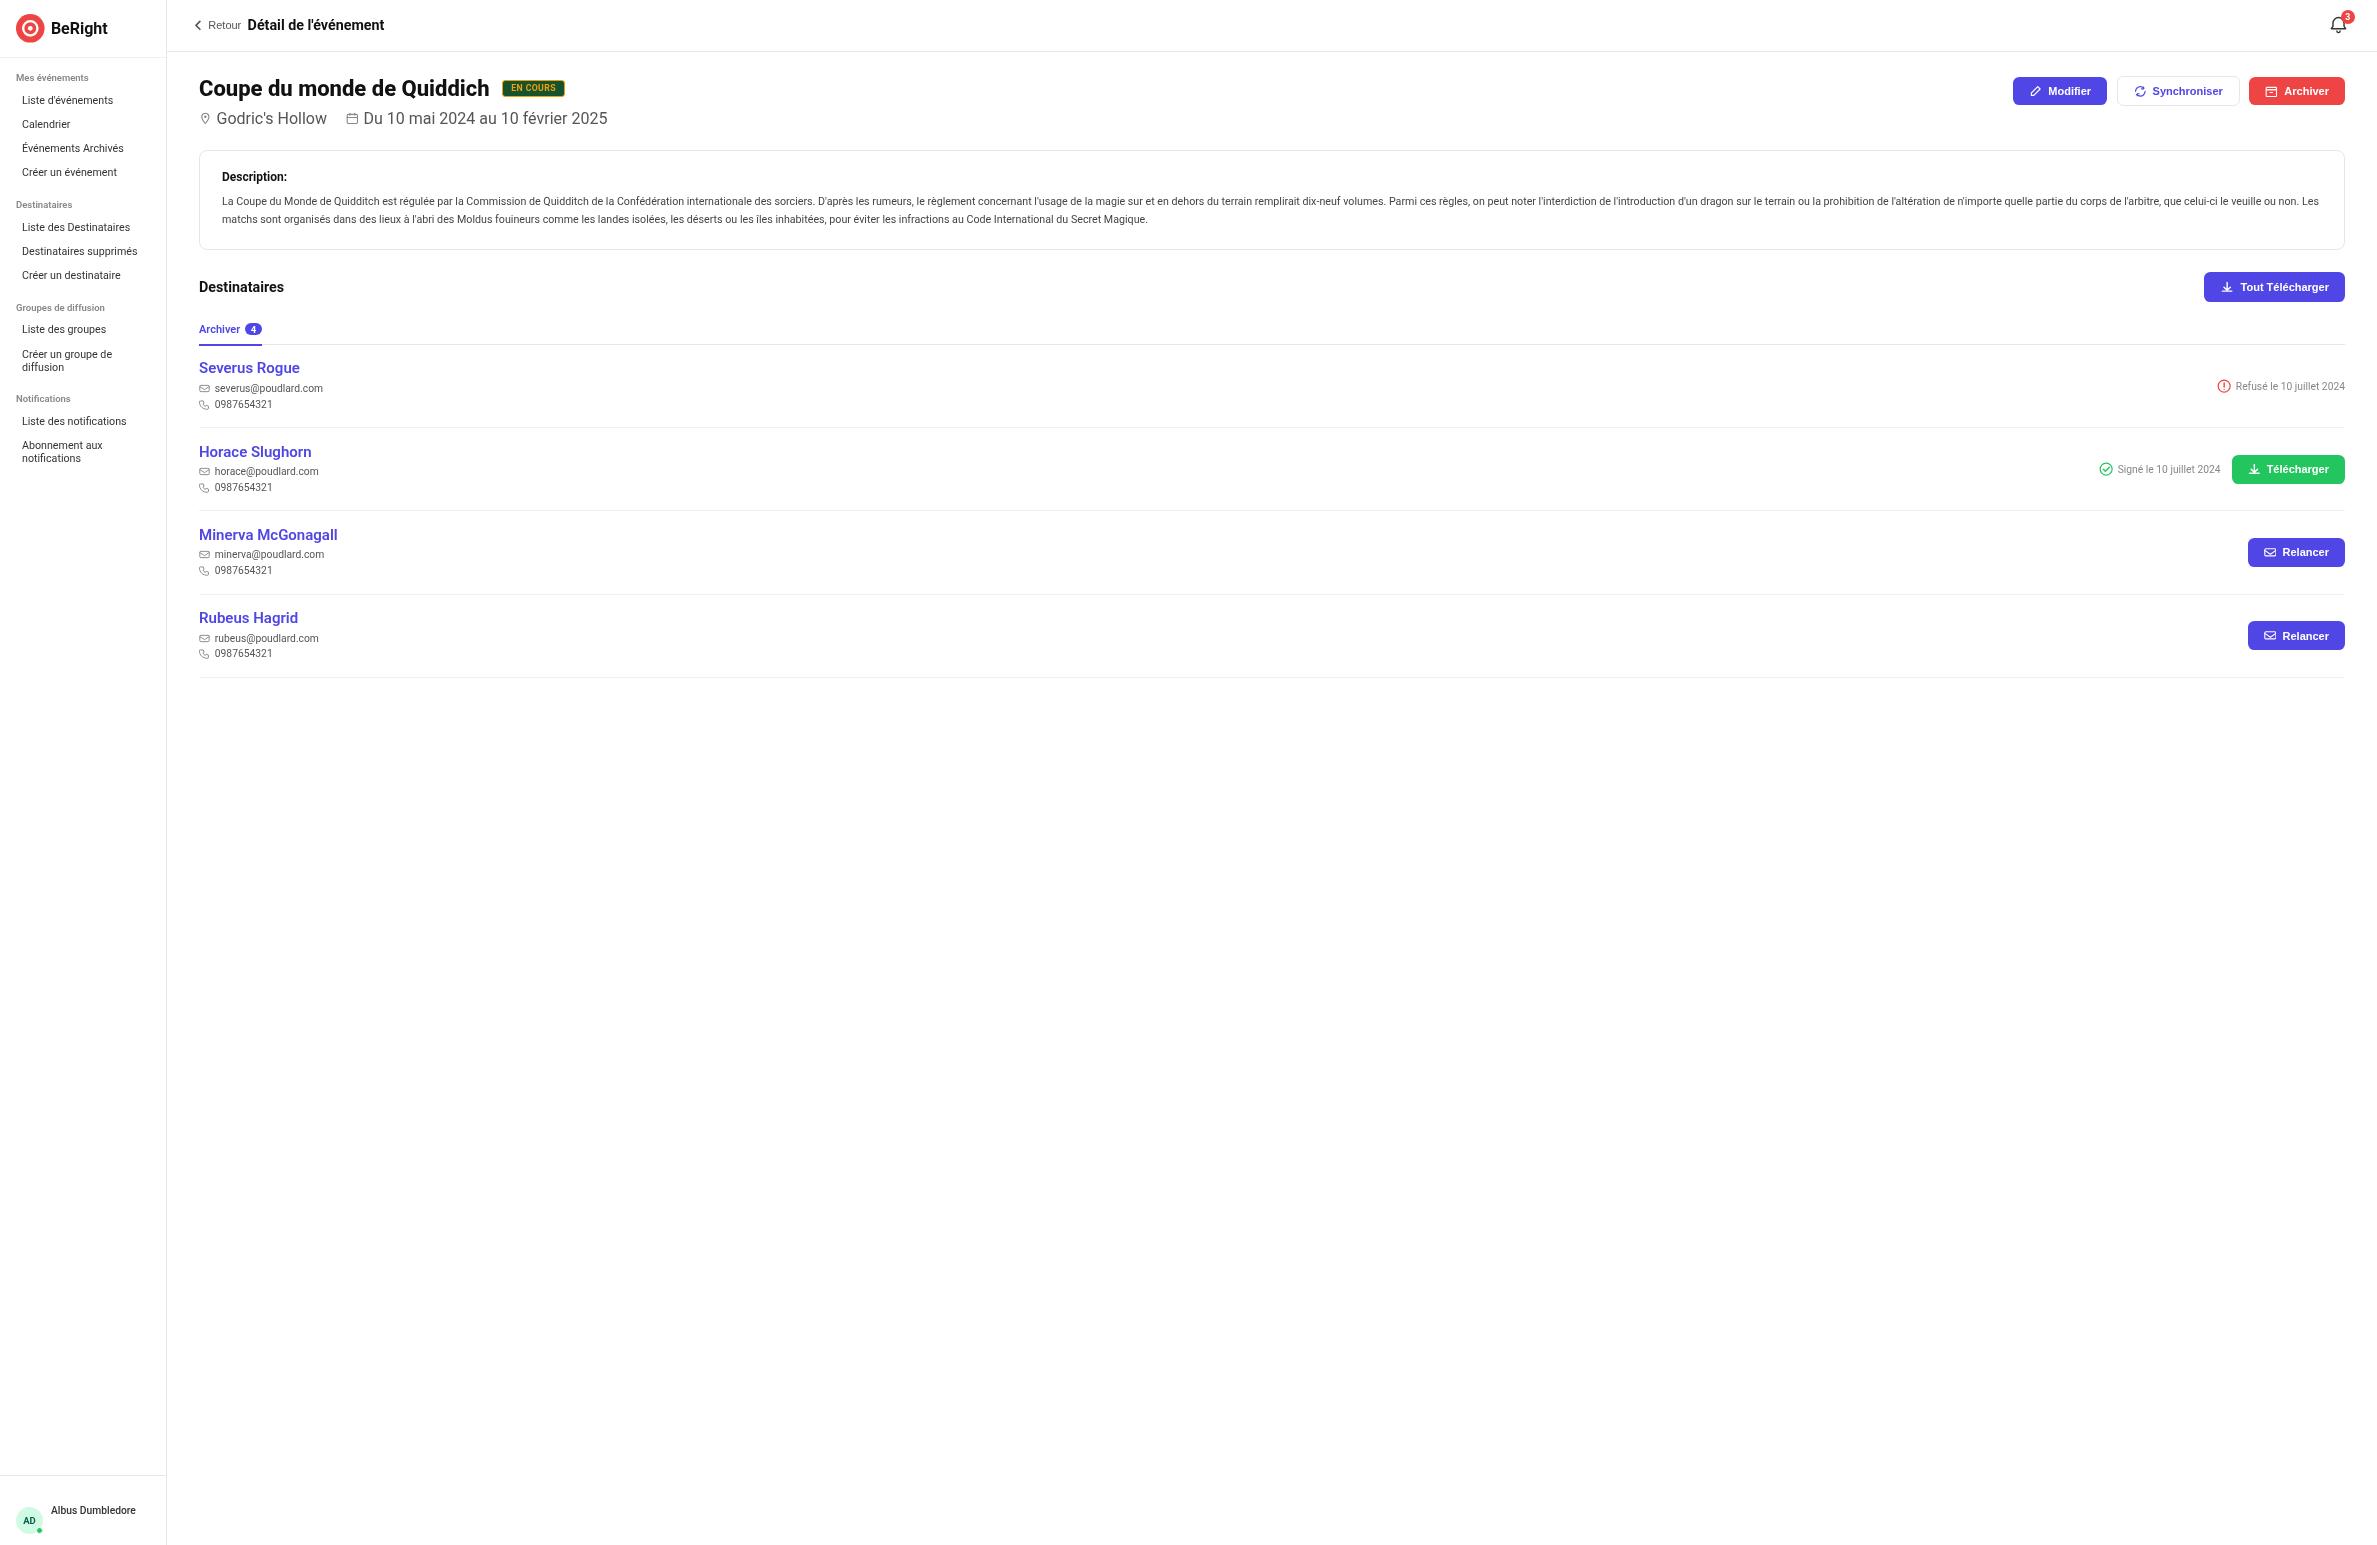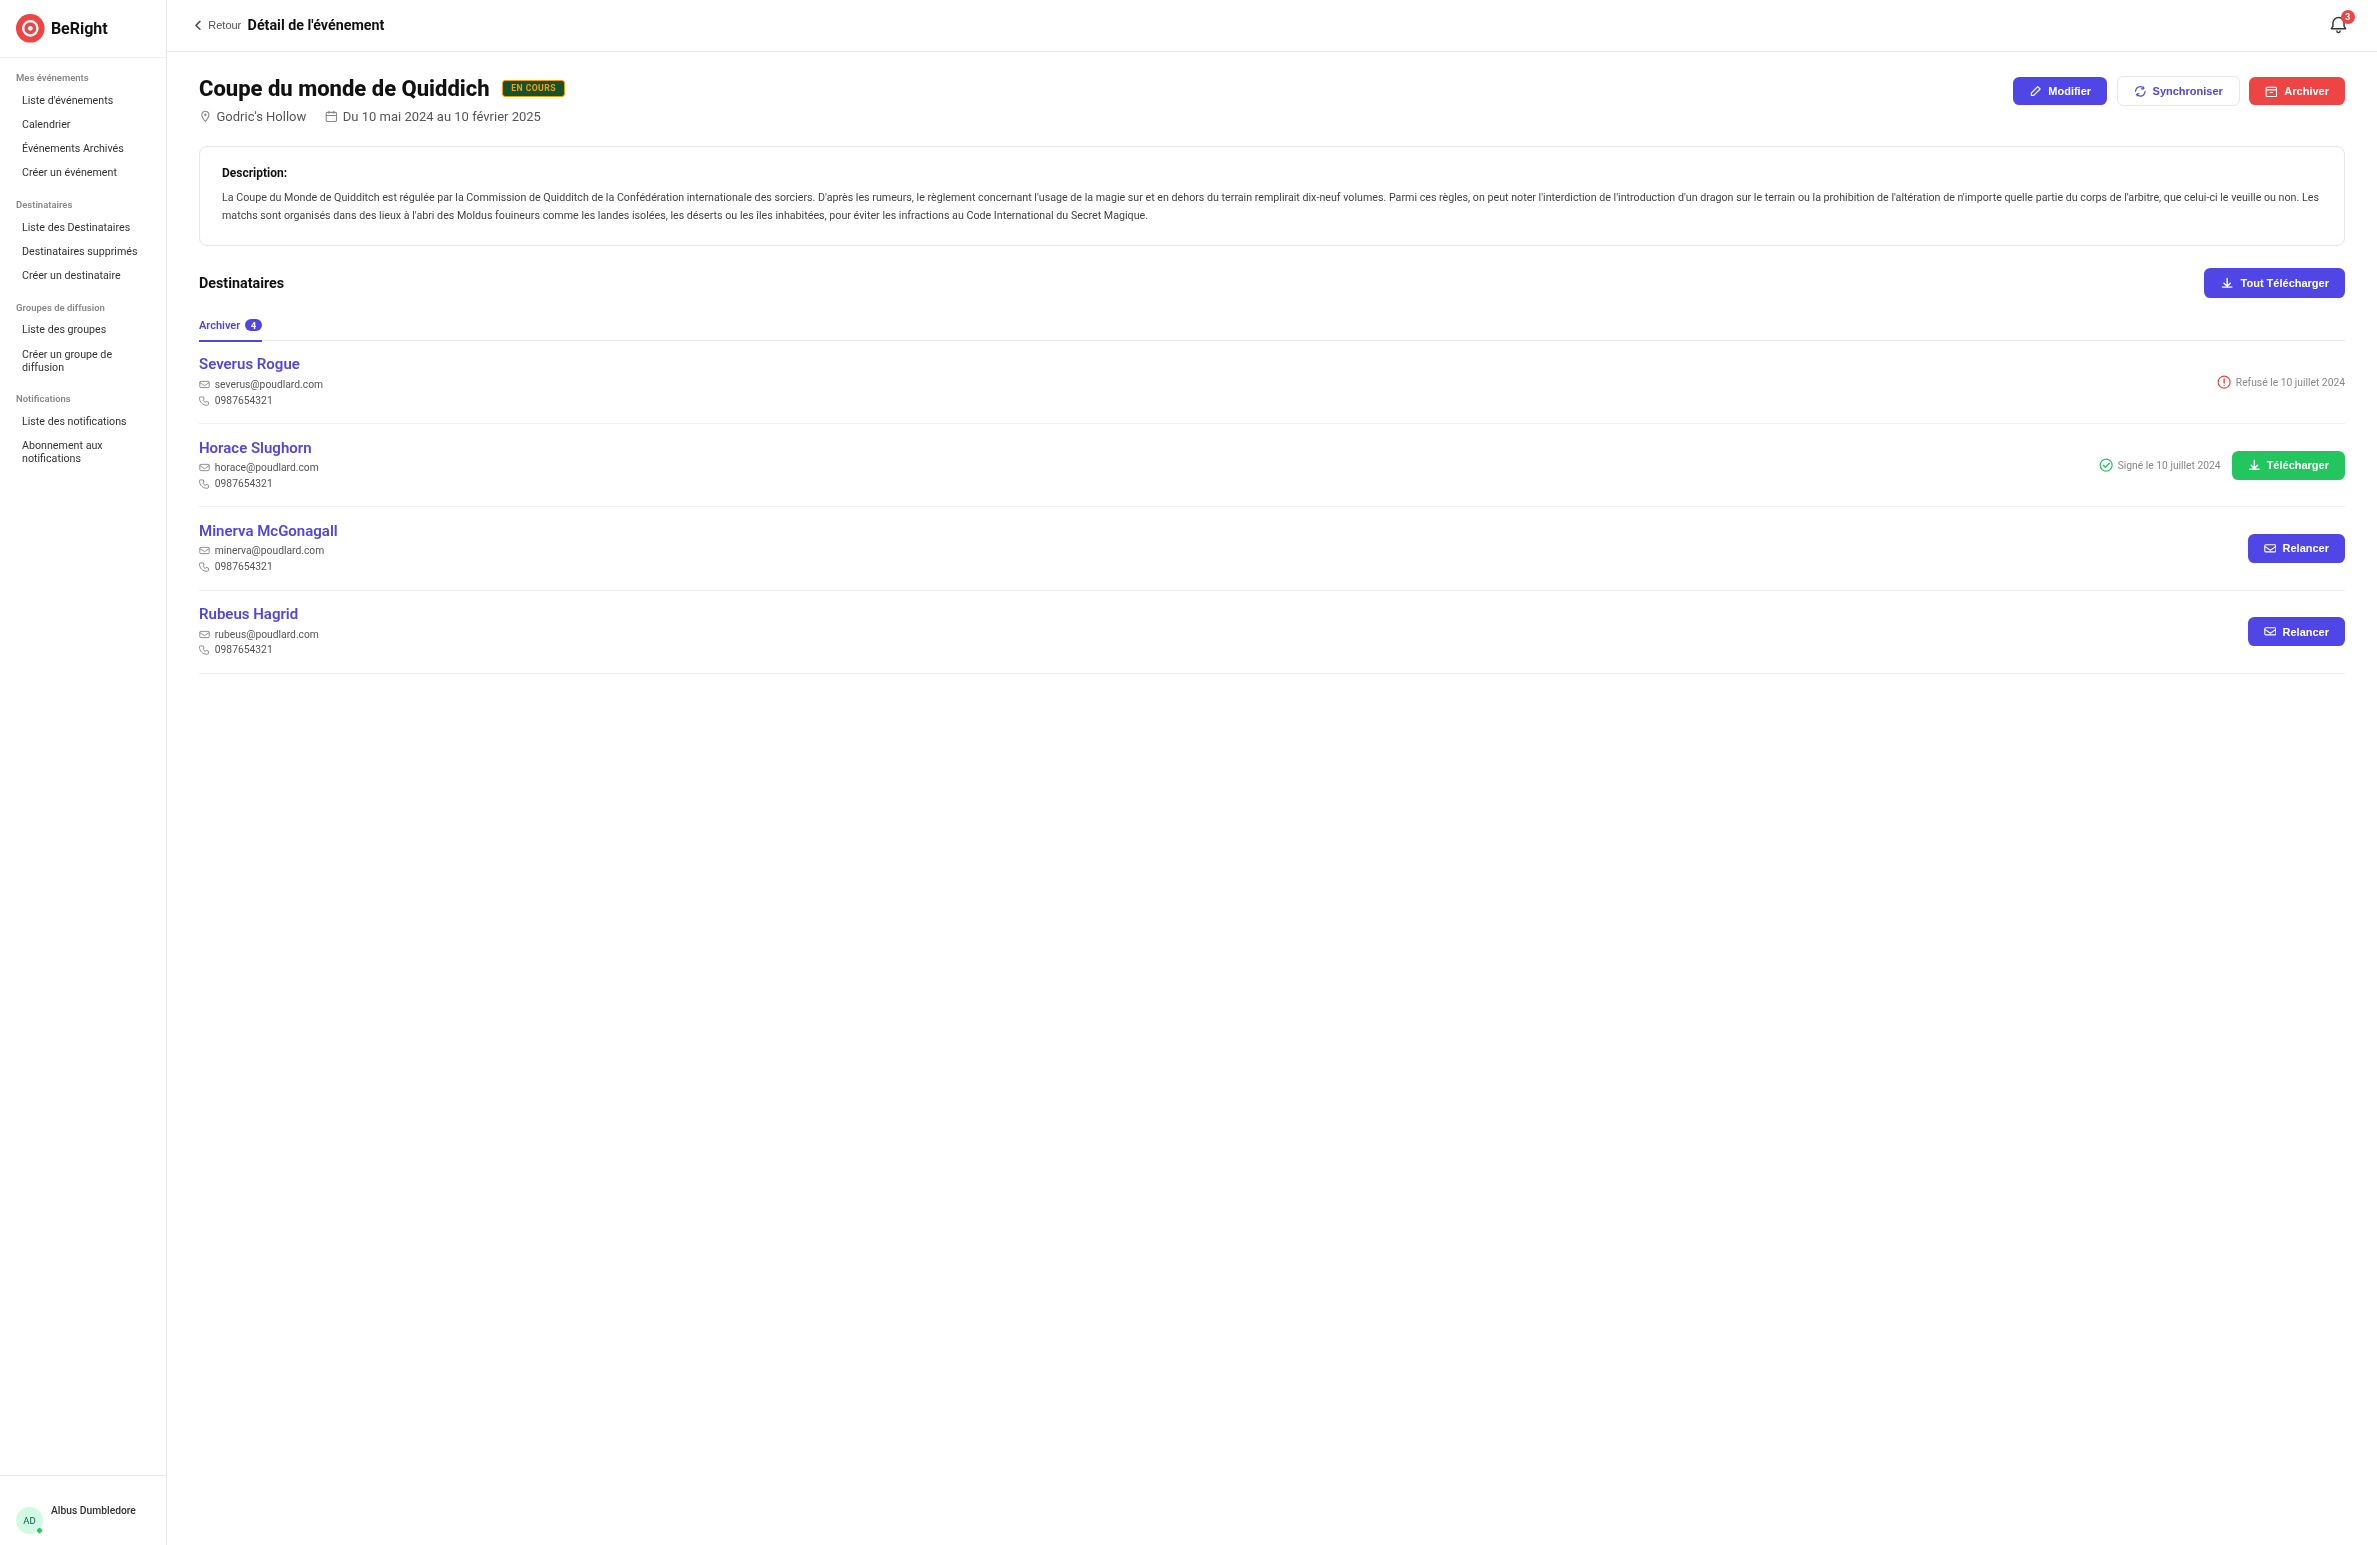--- a/index.html
+++ b/index.html
@@ -59,21 +59,21 @@
     }
     .avatar {
       width: 27px;
       height: 27px;
       border-radius: 50%;
       background: #d1fae5;
       display: flex;
       align-items: center;
       justify-content: center;
       font-size: 9.5px;
-      font-weight: 400;
+      font-weight: 700;
       color: #065f46;
       position: relative;
       margin-top: 20px;
     }
     .avatar-dot {
       width: 7.1px;
       height: 7.1px;
       background: #22c55e;
       border-radius: 50%;
       border: 1.6px solid #fff;
@@ -185,21 +185,21 @@
     }
     .event-meta {
       display: flex;
       align-items: center;
       gap: 19px;
     }
     .meta-item {
       display: flex;
       align-items: center;
       gap: 4.8px;
-      font-size: 13px;
+      font-size: 16px;
       color: #555;
     }
     .action-buttons {
       display: flex;
       align-items: center;
       gap: 9.5px;
     }
     .btn {
       display: flex;
       align-items: center;

